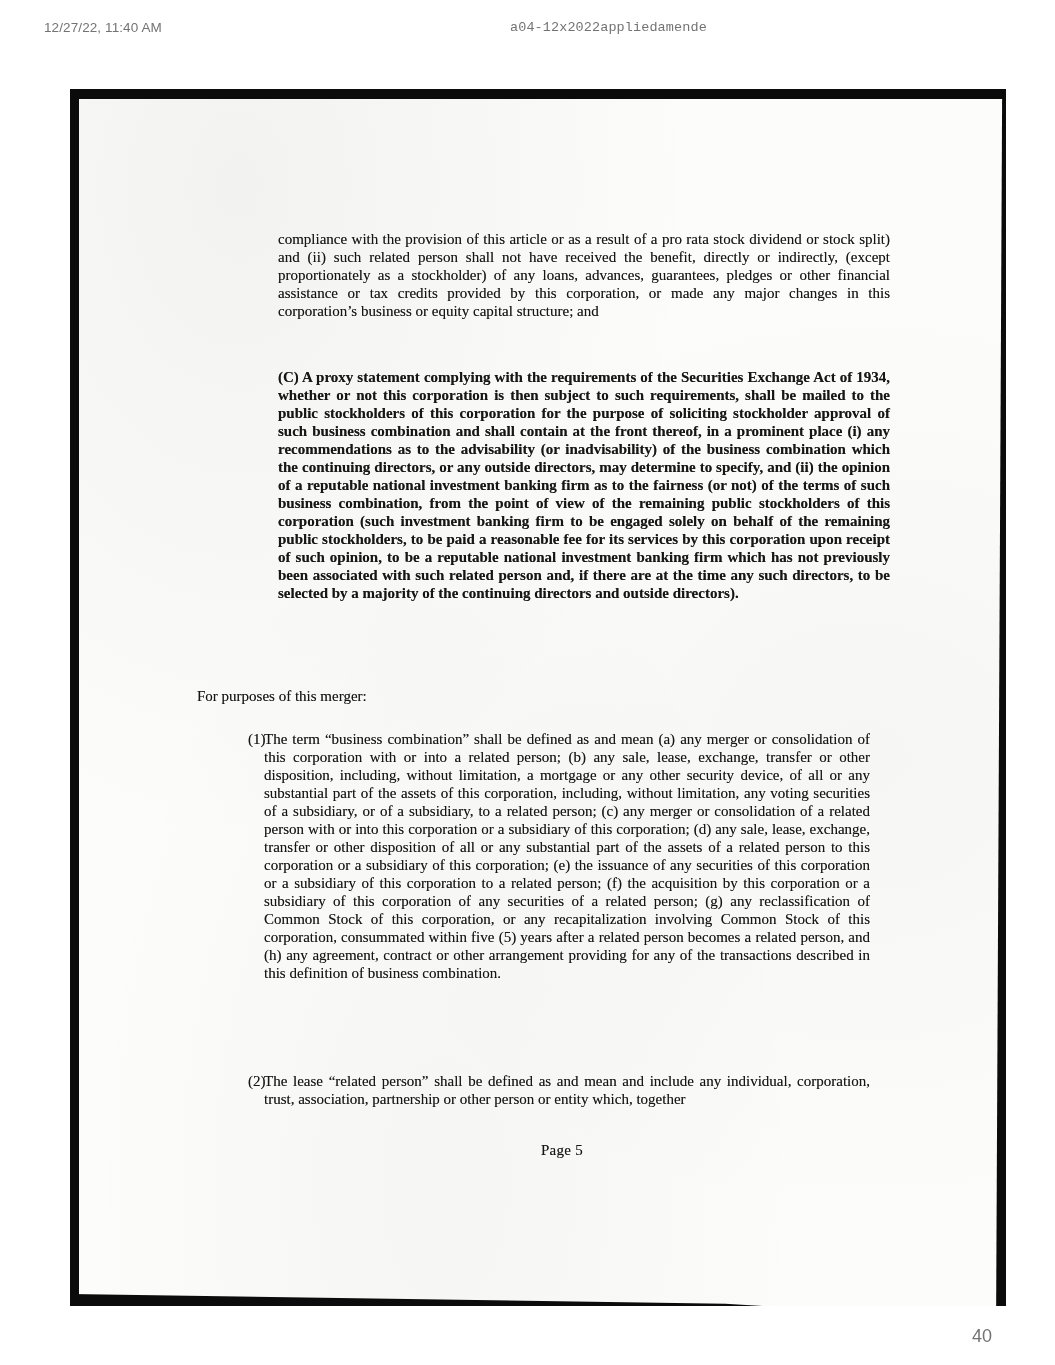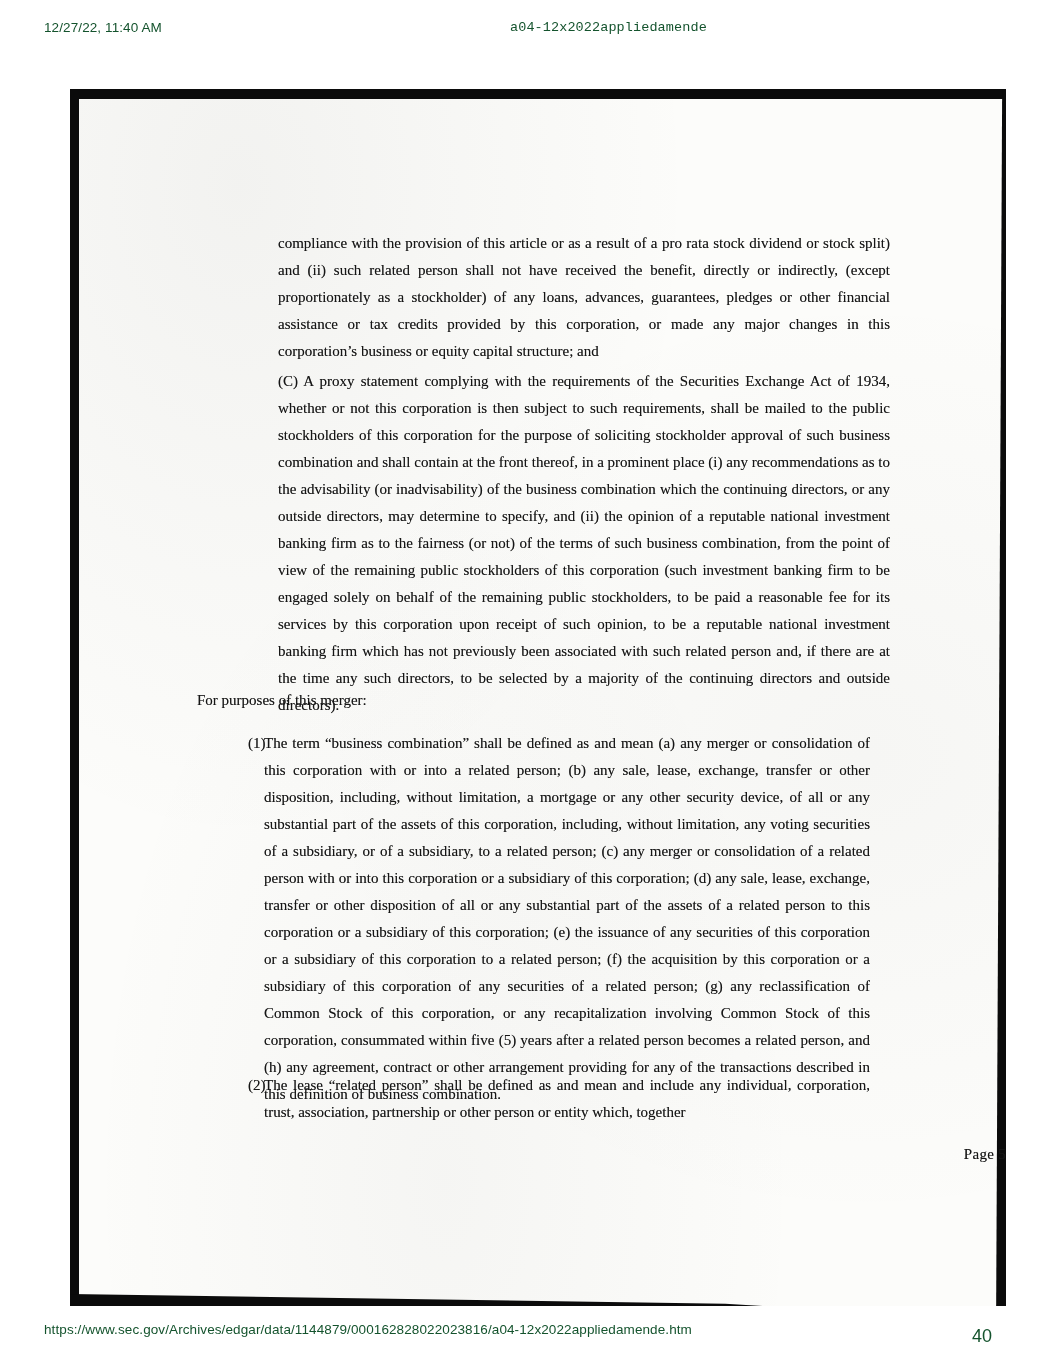--- a/index.html
+++ b/index.html
@@ -9,21 +9,21 @@
     height: 1365px;
     background: #ffffff;
     overflow: hidden;
     font-family: "Liberation Sans", sans-serif;
   }
 
   
   .print-meta {
     position: absolute;
     font-size: 13.5px;
-    color: #14532d;
+    color: #737373;
     white-space: nowrap;
     letter-spacing: 0.1px;
   }
   .hdr-date  { left: 44px;  top: 20px; }
   .hdr-title { left: 510px; top: 20px; font-family: Liberation Mono, monospace; }
   .ftr-url   { left: 44px;  top: 1322px; }
   .ftr-page  { left: 972px; top: 1326px; font-size: 18px; }
 
   
   .scan {
@@ -41,37 +41,37 @@
   .edge-left   { left: 0; top: 0; width: 9px; height: 100%; }
   .edge-right  { right: 0; top: 0; width: 12px; height: 100%;
                  clip-path: polygon(68% 0, 100% 0, 100% 100%, 18% 100%); }
   .edge-bottom { left: 0; bottom: 0; width: 100%; height: 12px;
                  clip-path: polygon(0 0, 70% 82%, 74% 100%, 0 100%); }
 
   
   .doc-text {
     font-family: "Liberation Serif", "DejaVu Serif", serif;
     font-size: 15px;
-    line-height: 27px;
+    line-height: 18px;
     color: #161616;
     text-shadow: 0 0 0.6px rgba(40,40,40,0.55);
     margin: 0;
   }
   .para { position: absolute; left: 208px; width: 612px; text-align: justify; }
   .p-cont { top: 141px; }
-  .p-c    { top: 279px; }
+  .p-c    { top: 279px; font-weight: bold; }
   .intro  { position: absolute; left: 127px; top: 598px; }
   .li { position: absolute; left: 178px; width: 640px; }
   .li-1 { top: 641px; }
   .li-2 { top: 983px; }
   .li .num { position: absolute; left: 0; top: 0; }
   .li .li-text { margin-left: 16px; width: 606px; text-align: justify; }
   .pagelabel {
     position: absolute; left: 0; top: 1052px; width: 100%;
-    text-align: right; letter-spacing: 0.3px;
+    text-align: center; letter-spacing: 0.3px; padding-left: 24px;
   }
 </style>
 </head>
 <body>
 
 <div class="page">
 
   <span class="print-meta hdr-date">12/27/22, 11:40 AM</span>
   <span class="print-meta hdr-title">a04-12x2022appliedamende</span>
 
@@ -93,16 +93,15 @@
     </div>
 
     <div class="li li-2">
       <span class="doc-text num">(2)</span>
       <p class="doc-text li-text">The lease “related person” shall be defined as and mean and include any individual, corporation, trust, association, partnership or other person or entity which, together</p>
     </div>
 
     <div class="doc-text pagelabel">Page 5</div>
   </div>
 
-  <span class="print-meta ftr-url">https://www.sec.gov/Archives/edgar/data/1144879/000162828022023816/a04-12x2022appliedamende.htm</span>
   <span class="print-meta ftr-page">40</span>
 
 </div>
 
 </body></html>

